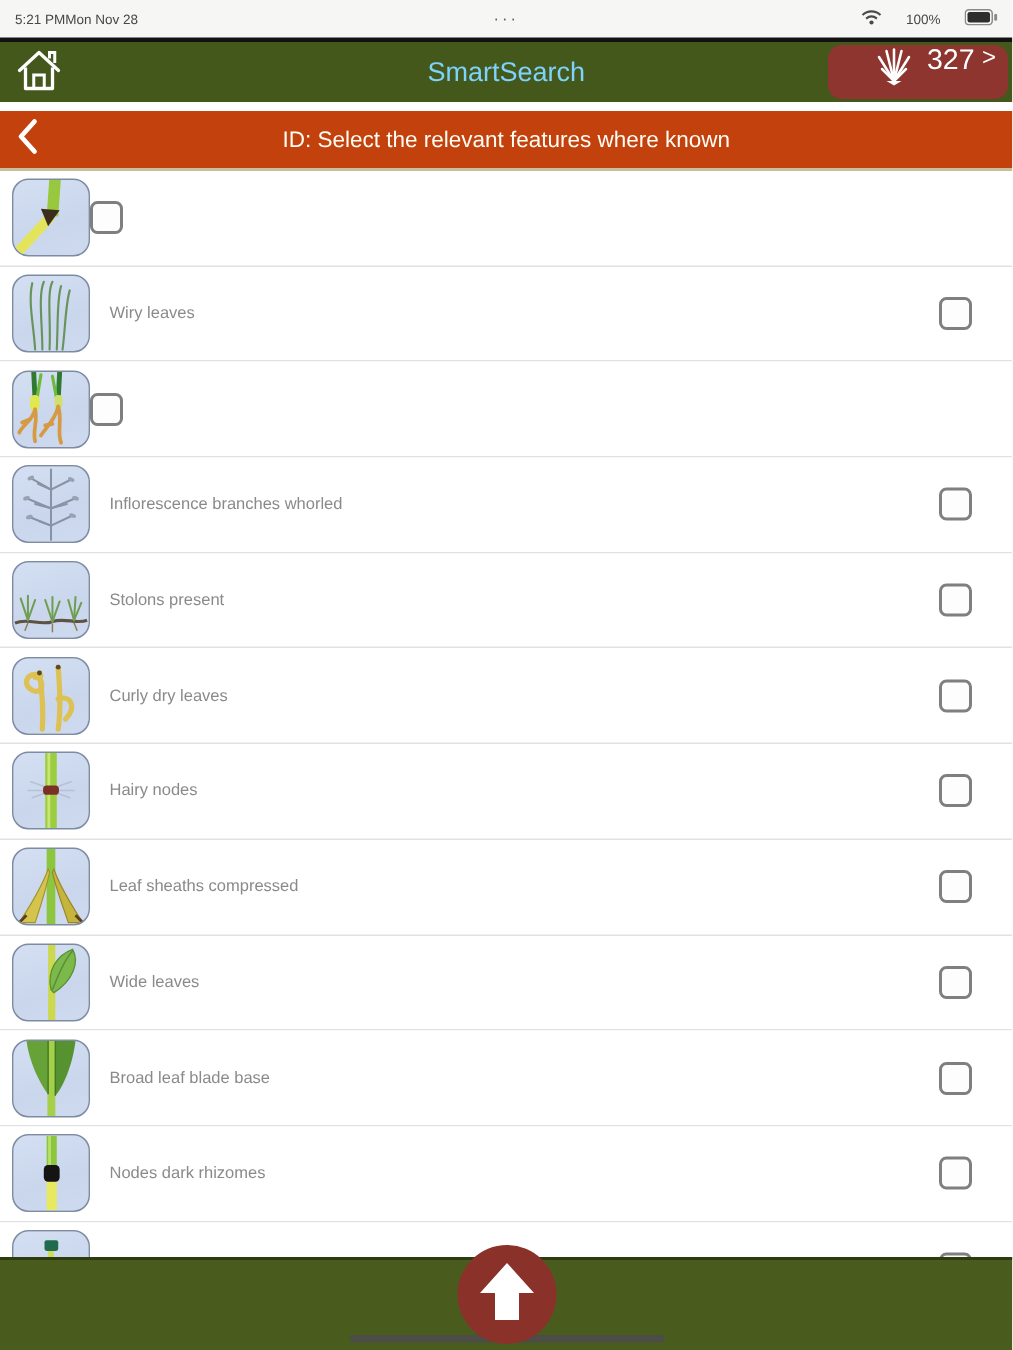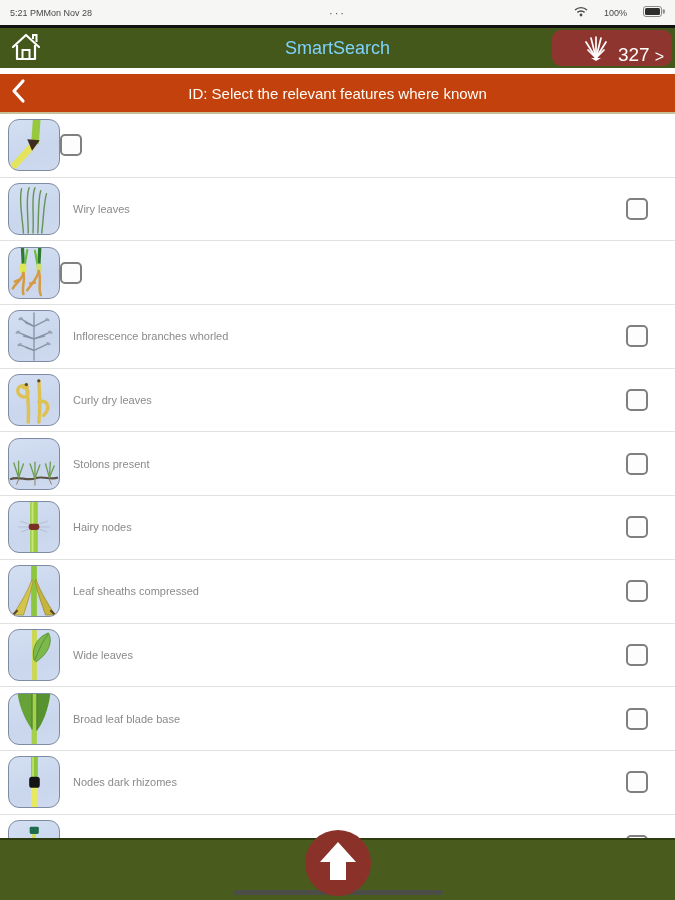--- a/index.html
+++ b/index.html
@@ -16,21 +16,21 @@
   .status-right { display:flex; align-items:center; gap:16px; position:relative; z-index:2; }
   .black-line { height:3px; background:#121212; }
 
   
   .header { height:40px; background:#44581c; display:flex; align-items:center;
     position:relative; padding:0 6px; }
   .home-btn { width:40px; height:36px; display:flex; align-items:center; justify-content:center; }
   .header-title { position:absolute; left:0; right:0; text-align:center; color:#7dd3fc;
     font-size:18px; pointer-events:none; }
   .badge { position:absolute; right:3px; top:2px; height:36px; min-width:120px;
-    background:#8e3530; border-radius:9px; display:flex; align-items:flex-end;
+    background:#8e3530; border-radius:9px; display:flex; align-items:flex-start;
     justify-content:flex-end; gap:8px; padding:0 8px 0 10px; }
   .badge-count { color:#fff; font-size:19px; }
   .badge-chevron { color:#fff; font-size:16px; margin-left:-3px; }
 
   .header-gap { height:6px; background:#fff; }
 
   
   .subheader { height:38px; background:#c2410c; display:flex; align-items:center;
     position:relative; padding:0 10px; }
   .subheader-title { position:absolute; left:0; right:0; text-align:center; color:#fdfdf6;
@@ -207,36 +207,20 @@
               <ellipse cx="41" cy="34" rx="2.4" ry="1.4" transform="rotate(20 41 34)"></ellipse>
             </g>
           </svg>
         </div>
       <div class="feature-label">Inflorescence branches whorled</div>
       <div class="checkbox"></div>
     </div>
       <div class="feature-row">
       <div class="thumb">
           <svg viewBox="0 0 52 52">
-            <g stroke="#ddc153" stroke-width="3.6" fill="none" stroke-linecap="round">
-              <path d="M19,12 C10,8 5,18 13,22 C21,26 22,13 15,13"></path>
-              <path d="M18,10 C20,24 21,34 20,49"></path>
-              <path d="M31,6 C32,20 33,34 31,49"></path>
-              <path d="M31,28 C40,25 44,34 36,42"></path>
-            </g>
-            <circle cx="18" cy="10" r="1.7" fill="#5c4a28"></circle>
-            <circle cx="31" cy="6" r="1.7" fill="#5c4a28"></circle>
-          </svg>
-        </div>
-      <div class="feature-label">Curly dry leaves</div>
-      <div class="checkbox"></div>
-    </div>
-      <div class="feature-row">
-      <div class="thumb">
-          <svg viewBox="0 0 52 52">
             <path d="M1,42 C10,38 18,44 27,41 C35,38 44,43 51,40" stroke="#5c5344" stroke-width="2.2" fill="none"></path>
             <g stroke="#6f9e52" stroke-width="1.4" fill="none" stroke-linecap="round">
               <path d="M10,40 L5,25"></path>
               <path d="M10,40 L10,23"></path>
               <path d="M10,40 L15,26"></path>
               <path d="M27,41 L22,26"></path>
               <path d="M27,41 L27,24"></path>
               <path d="M27,41 L32,27"></path>
               <path d="M42,40 L38,26"></path>
               <path d="M42,40 L43,24"></path>
@@ -248,20 +232,36 @@
               <path d="M42,42 L44,47"></path>
             </g>
           </svg>
         </div>
       <div class="feature-label">Stolons present</div>
       <div class="checkbox"></div>
     </div>
       <div class="feature-row">
       <div class="thumb">
           <svg viewBox="0 0 52 52">
+            <g stroke="#ddc153" stroke-width="3.6" fill="none" stroke-linecap="round">
+              <path d="M19,12 C10,8 5,18 13,22 C21,26 22,13 15,13"></path>
+              <path d="M18,10 C20,24 21,34 20,49"></path>
+              <path d="M31,6 C32,20 33,34 31,49"></path>
+              <path d="M31,28 C40,25 44,34 36,42"></path>
+            </g>
+            <circle cx="18" cy="10" r="1.7" fill="#5c4a28"></circle>
+            <circle cx="31" cy="6" r="1.7" fill="#5c4a28"></circle>
+          </svg>
+        </div>
+      <div class="feature-label">Curly dry leaves</div>
+      <div class="checkbox"></div>
+    </div>
+      <div class="feature-row">
+      <div class="thumb">
+          <svg viewBox="0 0 52 52">
             <rect x="22" y="0" width="8" height="52" fill="#9ccd3f"></rect>
             <rect x="23.5" y="0" width="2" height="52" fill="#c9e573"></rect>
             <g stroke="#b6c1d4" stroke-width="1.1" stroke-linecap="round">
               <path d="M21,23 L12,20"></path>
               <path d="M21,26 L10,26"></path>
               <path d="M21,28 L13,31"></path>
               <path d="M31,23 L40,20"></path>
               <path d="M31,26 L42,26"></path>
               <path d="M31,28 L39,31"></path>
             </g>

